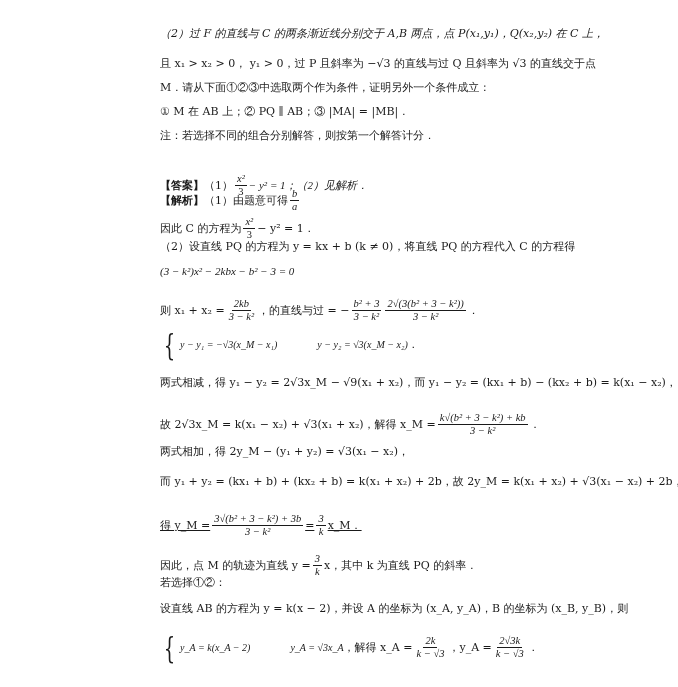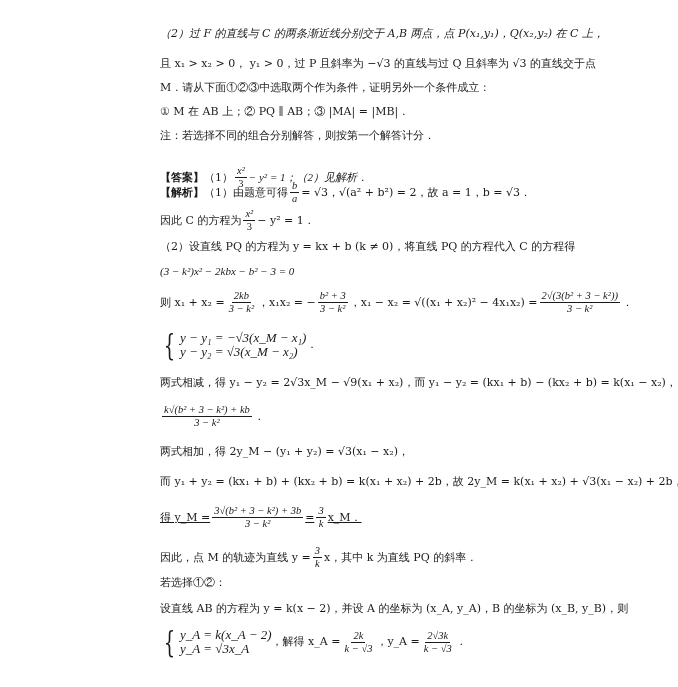--- a/index.html
+++ b/index.html
@@ -1,26 +1,26 @@
 <!DOCTYPE html>
 <html><head>
 <meta charset="utf-8">
 <style>
   html, body { margin:0; padding:0; background:#ffffff; }
   body { width:678px; height:687px; position:relative; overflow:hidden;
          font-family:"DejaVu Serif","Liberation Serif",serif; color:#1a1a1a; font-size:11px; }
   .line { position:absolute; left:160px; white-space:nowrap; line-height:14px; }
   .m { font-family:"Liberation Serif","DejaVu Serif",serif; font-style:italic; }
   .r { font-family:"Liberation Serif","DejaVu Serif",serif; font-style:normal; }
-  .frac { display:inline-flex; flex-direction:column; align-items:center; vertical-align:middle; margin:0 2px; font-family:"Liberation Serif",serif; }
+  .frac { display:inline-flex; flex-direction:column; align-items:center; vertical-align:middle; margin:8px 2px; font-family:"Liberation Serif",serif; }
   .frac .num { border-bottom:1px solid #1a1a1a; padding:0 2px; line-height:12px; font-size:10.5px; }
   .frac .den { padding:0 2px; line-height:12px; font-size:10.5px; }
   .sys { display:inline-flex; align-items:center; vertical-align:middle; }
   .brace { font-size:30px; line-height:30px; font-family:"DejaVu Serif",serif; transform:scaleX(0.6); margin-right:1px; }
-  .sys-rows { display:flex; flex-direction:column; font-family:"Liberation Serif",serif; font-style:italic; font-size:13px; line-height:14px; }
+  .sys-rows { display:flex; font-family:"Liberation Serif",serif; font-style:italic; font-size:10px; line-height:14px;gap:40px; }
   .bold { font-weight:bold; }
 </style>
 </head>
 <body>
 
 <div>
 
   <div class="line" style="top:27px;font-style:italic;">（2）过 F 的直线与 C 的两条渐近线分别交于 A,B 两点，点 P(x₁,y₁)，Q(x₂,y₂) 在 C 上，</div>
   <div class="line" style="top:57px;">且 x₁ &gt; x₂ &gt; 0， y₁ &gt; 0，过 P 且斜率为 −√3 的直线与过 Q 且斜率为 √3 的直线交于点</div>
   <div class="line" style="top:81px;">M．请从下面①②③中选取两个作为条件，证明另外一个条件成立：</div>
@@ -31,60 +31,60 @@
     <span class="bold">【答案】</span><span>（1）</span><span class="frac m">
         <span class="num">x²</span>
         <span class="den r">3</span>
       </span><span class="m">− y² = 1；（2）见解析．</span>
   </div>
 
   <div class="line" style="top:180px;">
     <span class="bold">【解析】</span><span>（1）由题意可得</span><span class="frac m">
         <span class="num">b</span>
         <span class="den">a</span>
-      </span><span>= √3，√(a² + b²) = 2，故 a = 1，b = √3．</span>
+      </span>
   </div>
 
   <div class="line" style="top:208px;">
     <span>因此 C 的方程为</span><span class="frac m">
         <span class="num">x²</span>
         <span class="den r">3</span>
       </span><span>− y² = 1．</span>
   </div>
 
   <div class="line" style="top:240px;">（2）设直线 PQ 的方程为 y = kx + b (k ≠ 0)，将直线 PQ 的方程代入 C 的方程得</div>
   <div class="line m" style="top:264px;font-style:italic;">(3 − k²)x² − 2kbx − b² − 3 = 0</div>
 
   <div class="line" style="top:290px;">
     <span>则 x₁ + x₂ =</span><span class="frac m">
         <span class="num">2kb</span>
         <span class="den">3 − k²</span>
-      </span><span>，x₁x₂ = −</span><span class="frac m">
+      </span><span>，的直线与过 = −</span><span class="frac m">
         <span class="num">b² + 3</span>
         <span class="den">3 − k²</span>
-      </span><span>，x₁ − x₂ = √((x₁ + x₂)² − 4x₁x₂) =</span><span class="frac m">
+      </span><span class="frac m">
         <span class="num">2√(3(b² + 3 − k²))</span>
         <span class="den">3 − k²</span>
       </span><span>．</span>
   </div>
 
   <div class="line" style="top:330px;">
     <span class="sys">
         <span class="brace">{</span>
         <span class="sys-rows">
           <span>y − y₁ = −√3(x_M − x₁)</span>
           <span>y − y₂ = √3(x_M − x₂)</span>
         </span>
       </span><span>．</span>
   </div>
 
   <div class="line" style="top:376px;">两式相减，得 y₁ − y₂ = 2√3x_M − √9(x₁ + x₂)，而 y₁ − y₂ = (kx₁ + b) − (kx₂ + b) = k(x₁ − x₂)，</div>
 
   <div class="line" style="top:404px;">
-    <span class="frac m">
+    <span>故 2√3x_M = k(x₁ − x₂) + √3(x₁ + x₂)，解得 x_M =</span><span class="frac m">
         <span class="num">k√(b² + 3 − k²) + kb</span>
         <span class="den">3 − k²</span>
       </span><span>．</span>
   </div>
 
   <div class="line" style="top:445px;">两式相加，得 2y_M − (y₁ + y₂) = √3(x₁ − x₂)，</div>
   <div class="line" style="top:475px;">而 y₁ + y₂ = (kx₁ + b) + (kx₂ + b) = k(x₁ + x₂) + 2b，故 2y_M = k(x₁ + x₂) + √3(x₁ − x₂) + 2b，解</div>
 
   <div class="line" style="top:505px;text-decoration:underline;">
     <span>得 y_M =</span><span class="frac m">

